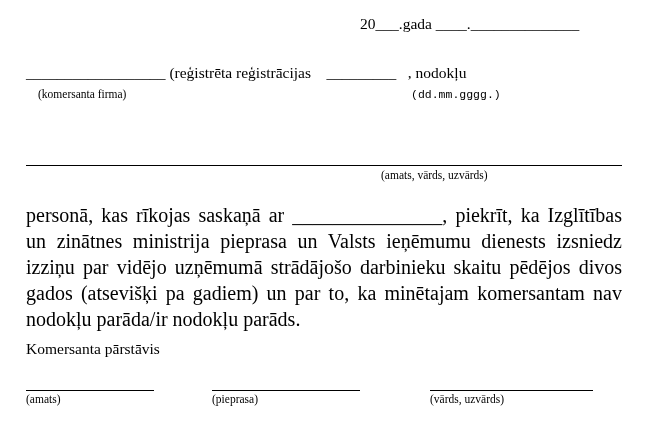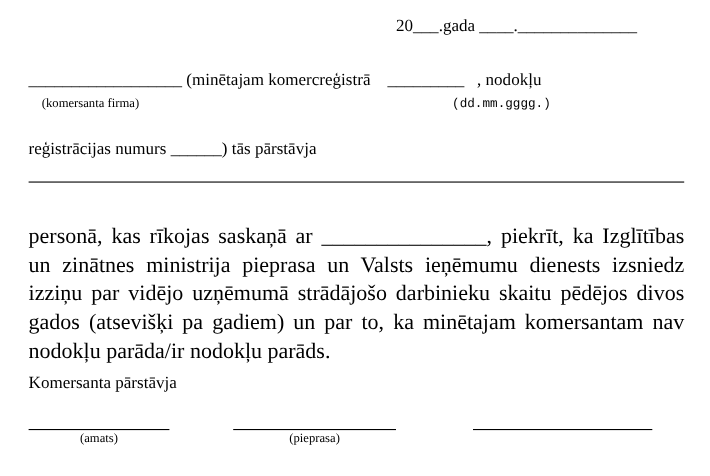--- a/index.html
+++ b/index.html
@@ -50,59 +50,58 @@
   .sig-block {
     position: absolute;
     bottom: 0;
   }
   .sig-line {
     border-bottom: 1px solid #000;
     height: 0;
   }
   .sig-cap {
     font-size: 11.5px;
-    text-align: center;
+    text-align: left;
     margin-top: 2px;
   }
 </style>
 </head>
 <body>
 
 <div class="page">
 
   <div class="line-row" style="left:360px; top:14px;">
     <span>20</span><span>___</span><span>.gada</span>&nbsp;<span>____</span><span>.</span><span>______________</span>
   </div>
 
   <div class="line-row" style="left:26px; top:63px;">
-    <span>__________________</span>&nbsp;<span>(minētajam komercreģistrā</span>&nbsp;&nbsp;&nbsp;&nbsp;<span>_________</span>&nbsp;&nbsp;&nbsp;<span>, nodokļu</span>
+    <span>__________________</span>&nbsp;<span>(reģistrēta reģistrācijas</span>&nbsp;&nbsp;&nbsp;&nbsp;<span>_________</span>&nbsp;&nbsp;&nbsp;<span>, nodokļu</span>
   </div>
 
   <div class="line-row cap" style="left:38px; top:89px;">(komersanta firma)</div>
   <div class="line-row cap" style="left:411px; top:89px;font-family:Liberation Mono, monospace;">(dd.mm.gggg.)</div>
 
-  <div class="line-row" style="left:26px; top:126px;">
-    <span>reģistrācijas numurs</span>&nbsp;<span>______</span><span>) tās pārstāvja</span>
-  </div>
 
   <div class="hr-full" style="left:26px; top:165px; width:596px;"></div>
+  <div class="line-row cap" style="left:381px; top:170px;">(amats, vārds, uzvārds)</div>
 
   <div class="para">
     <span>personā, kas rīkojas saskaņā ar</span>&nbsp;<span>_______________</span><span>, piekrīt, ka Izglītības un zinātnes ministrija pieprasa un Valsts ieņēmumu dienests izsniedz izziņu par vidējo uzņēmumā strādājošo darbinieku skaitu pēdējos divos gados (atsevišķi pa gadiem) un par to, ka minētajam komersantam nav nodokļu parāda/ir nodokļu parāds.</span>
   </div>
 
-  <div class="line-row" style="left:26px; top:339px;">Komersanta pārstāvja</div>
+  <div class="line-row" style="left:26px; top:339px;">Komersanta pārstāvis</div>
 
   <div class="sig-block" style="left:26px; top:390px; width:128px;">
     <div class="sig-line"></div>
     <div class="sig-cap">(amats)</div>
   </div>
 
   <div class="sig-block" style="left:212px; top:390px; width:148px;">
     <div class="sig-line"></div>
     <div class="sig-cap">(pieprasa)</div>
   </div>
 
   <div class="sig-block" style="left:430px; top:390px; width:163px;">
     <div class="sig-line"></div>
+    <div class="sig-cap">(vārds, uzvārds)</div>
   </div>
 
 </div>
 
 </body></html>

